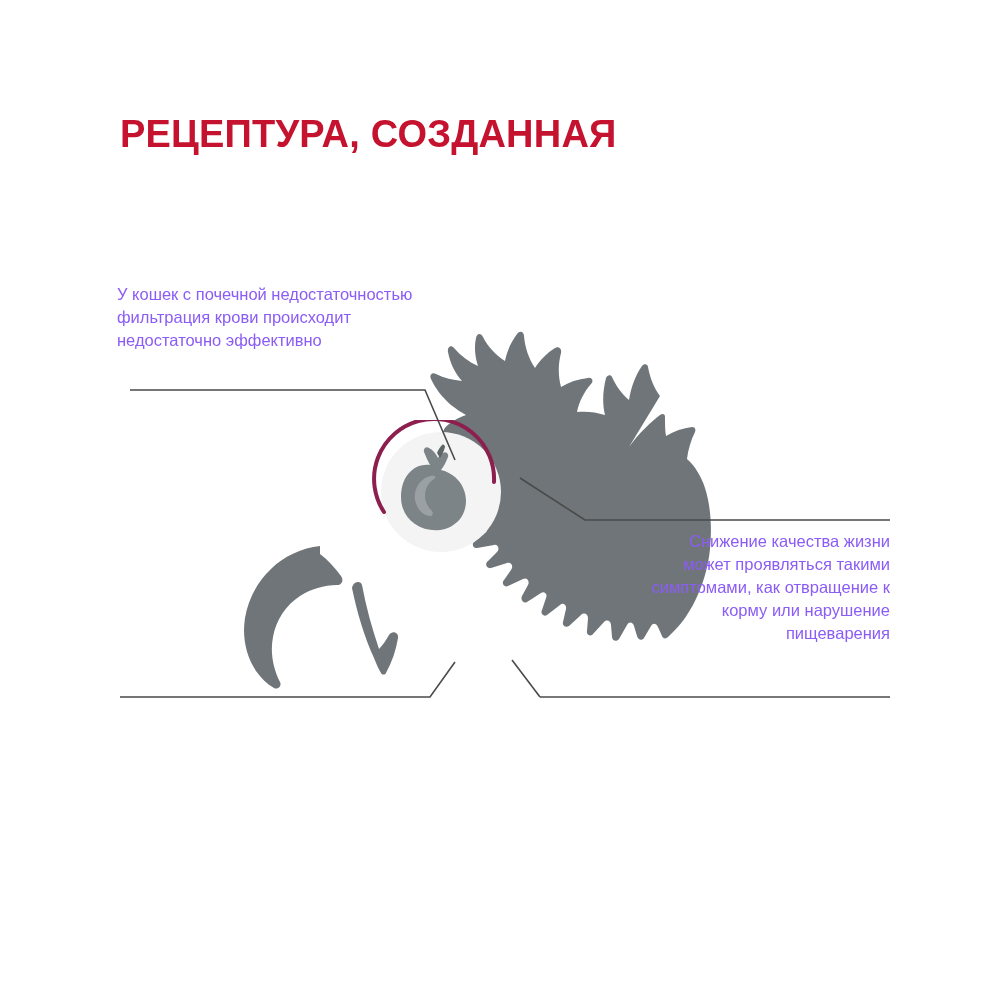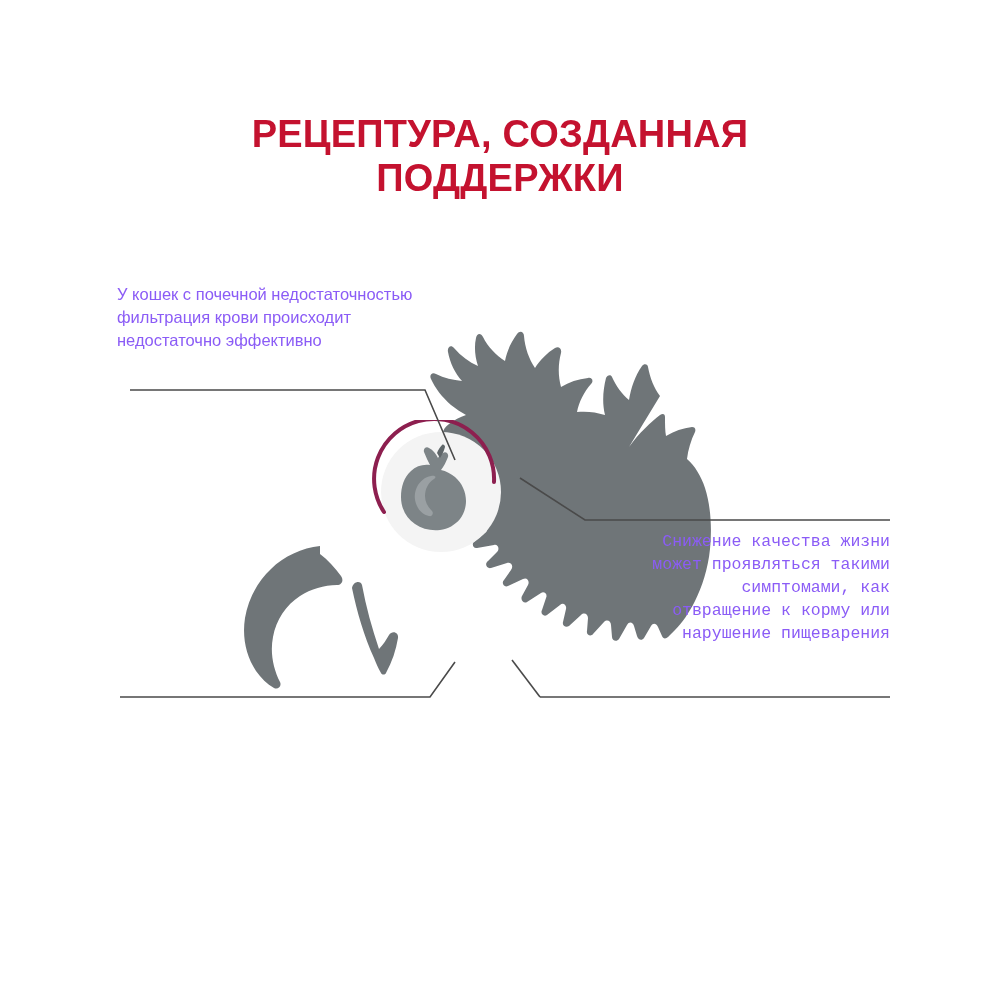--- a/index.html
+++ b/index.html
@@ -20,21 +20,20 @@
     height: 1000px;
     background: #ffffff;
   }
 
   
   .title {
     position: absolute;
     top: 112px;
     left: 120px;
     width: 760px;
-    text-align: center;
     color: #c4122f;
     font-weight: bold;
     font-size: 38px;
     line-height: 44px;
     letter-spacing: 0.2px;
   }
   .title span { display: block; }
 
   
   .callout {
@@ -47,21 +46,20 @@
     left: 117px;
     top: 283px;
     width: 300px;
     text-align: left;
   }
   .callout-r {
     left: 640px;
     top: 530px;
     width: 250px;
     text-align: right;
-    font-family: Liberation Mono, monospace;
   }
   .callout-bl {
     left: 117px;
     top: 708px;
     width: 340px;
     text-align: left;
   }
 
   
   .lines {
@@ -91,21 +89,20 @@
     height: 140px;
   }
 </style>
 </head>
 <body>
 
 <div id="infographic">
 
   <div class="title">
     <span>РЕЦЕПТУРА, СОЗДАННАЯ</span>
-    <span>ПОДДЕРЖКИ</span>
   </div>
 
   <div class="cat-wrap">
     <svg width="1000" height="1000" viewBox="0 0 1000 1000">
       <path fill="#6f7578" d="
         M629,447
         c10,-14 22,-25 31,-32
         c3,-2 5,-1 5,2
         c0,7 0,14 1,19
         c8,-5 17,-8 26,-9

